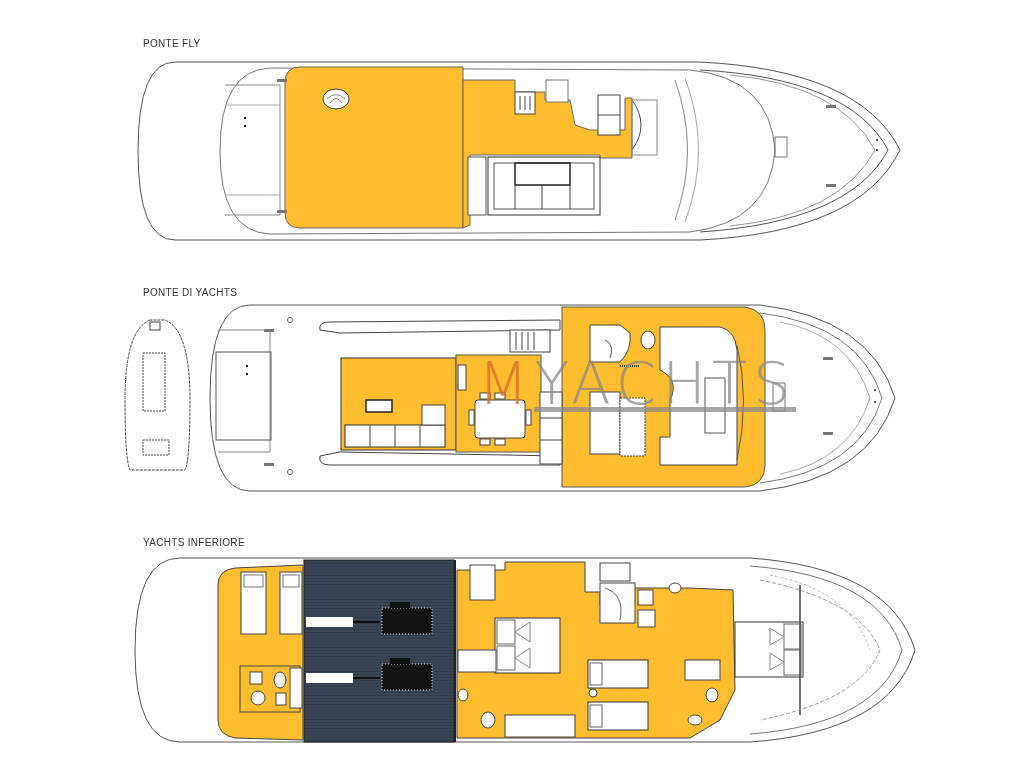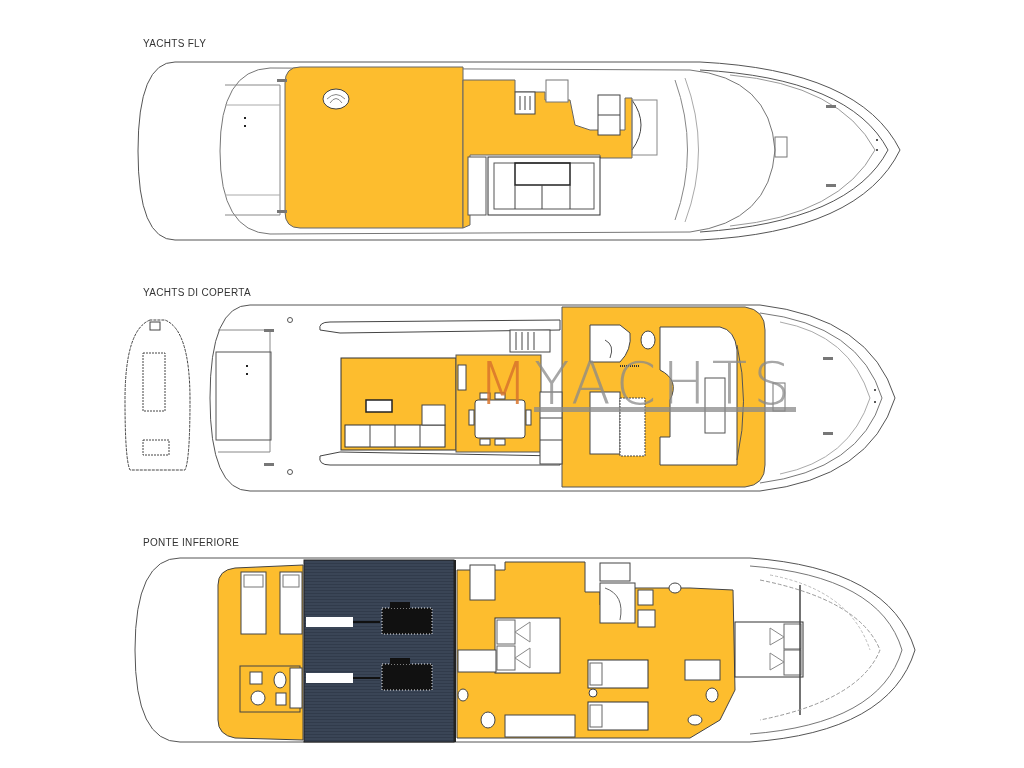--- a/index.html
+++ b/index.html
@@ -6,23 +6,23 @@
     body { width: 1024px; height: 768px; overflow: hidden; position: relative; font-family: "Liberation Sans", sans-serif; }
     .deck-label { position: absolute; font-family: "Liberation Sans", sans-serif; font-size: 10px; color: #333; letter-spacing: 0.3px; }
     svg { position: absolute; left: 0; top: 0; }
     .watermark { position: absolute; left: 478px; top: 355px; font-family: "DejaVu Sans", sans-serif; font-size: 58px; font-weight: 200; letter-spacing: 6px; line-height: 1; pointer-events: none; }
     .wm-m { color: #D9752C; opacity: 0.85; }
     .wm-rest { color: #8a8a8a; opacity: 0.75; text-decoration: underline; }
   </style>
 </head>
 <body>
 
-<div class="deck-label" style="left:143px; top:38px;">YACHTS FLY</div>
-<div class="deck-label" style="left:143px; top:287px;">YACHTS DI COPERTA</div>
-<div class="deck-label" style="left:143px; top:537px;">PONTE INFERIORE</div>
+<div class="deck-label" style="left:143px; top:38px;">PONTE FLY</div>
+<div class="deck-label" style="left:143px; top:287px;">PONTE DI YACHTS</div>
+<div class="deck-label" style="left:143px; top:537px;">YACHTS INFERIORE</div>
 
 <svg width="1024" height="768" viewBox="0 0 1024 768">
   <defs>
     <pattern id="engineStripes" width="4" height="3" patternUnits="userSpaceOnUse">
       <rect width="4" height="3" fill="#3A4556"></rect>
       <line x1="0" y1="2.5" x2="4" y2="2.5" stroke="#2f3848" stroke-width="0.8"></line>
     </pattern>
   </defs>
 
   <g fill="none" stroke="#555" stroke-width="1">

